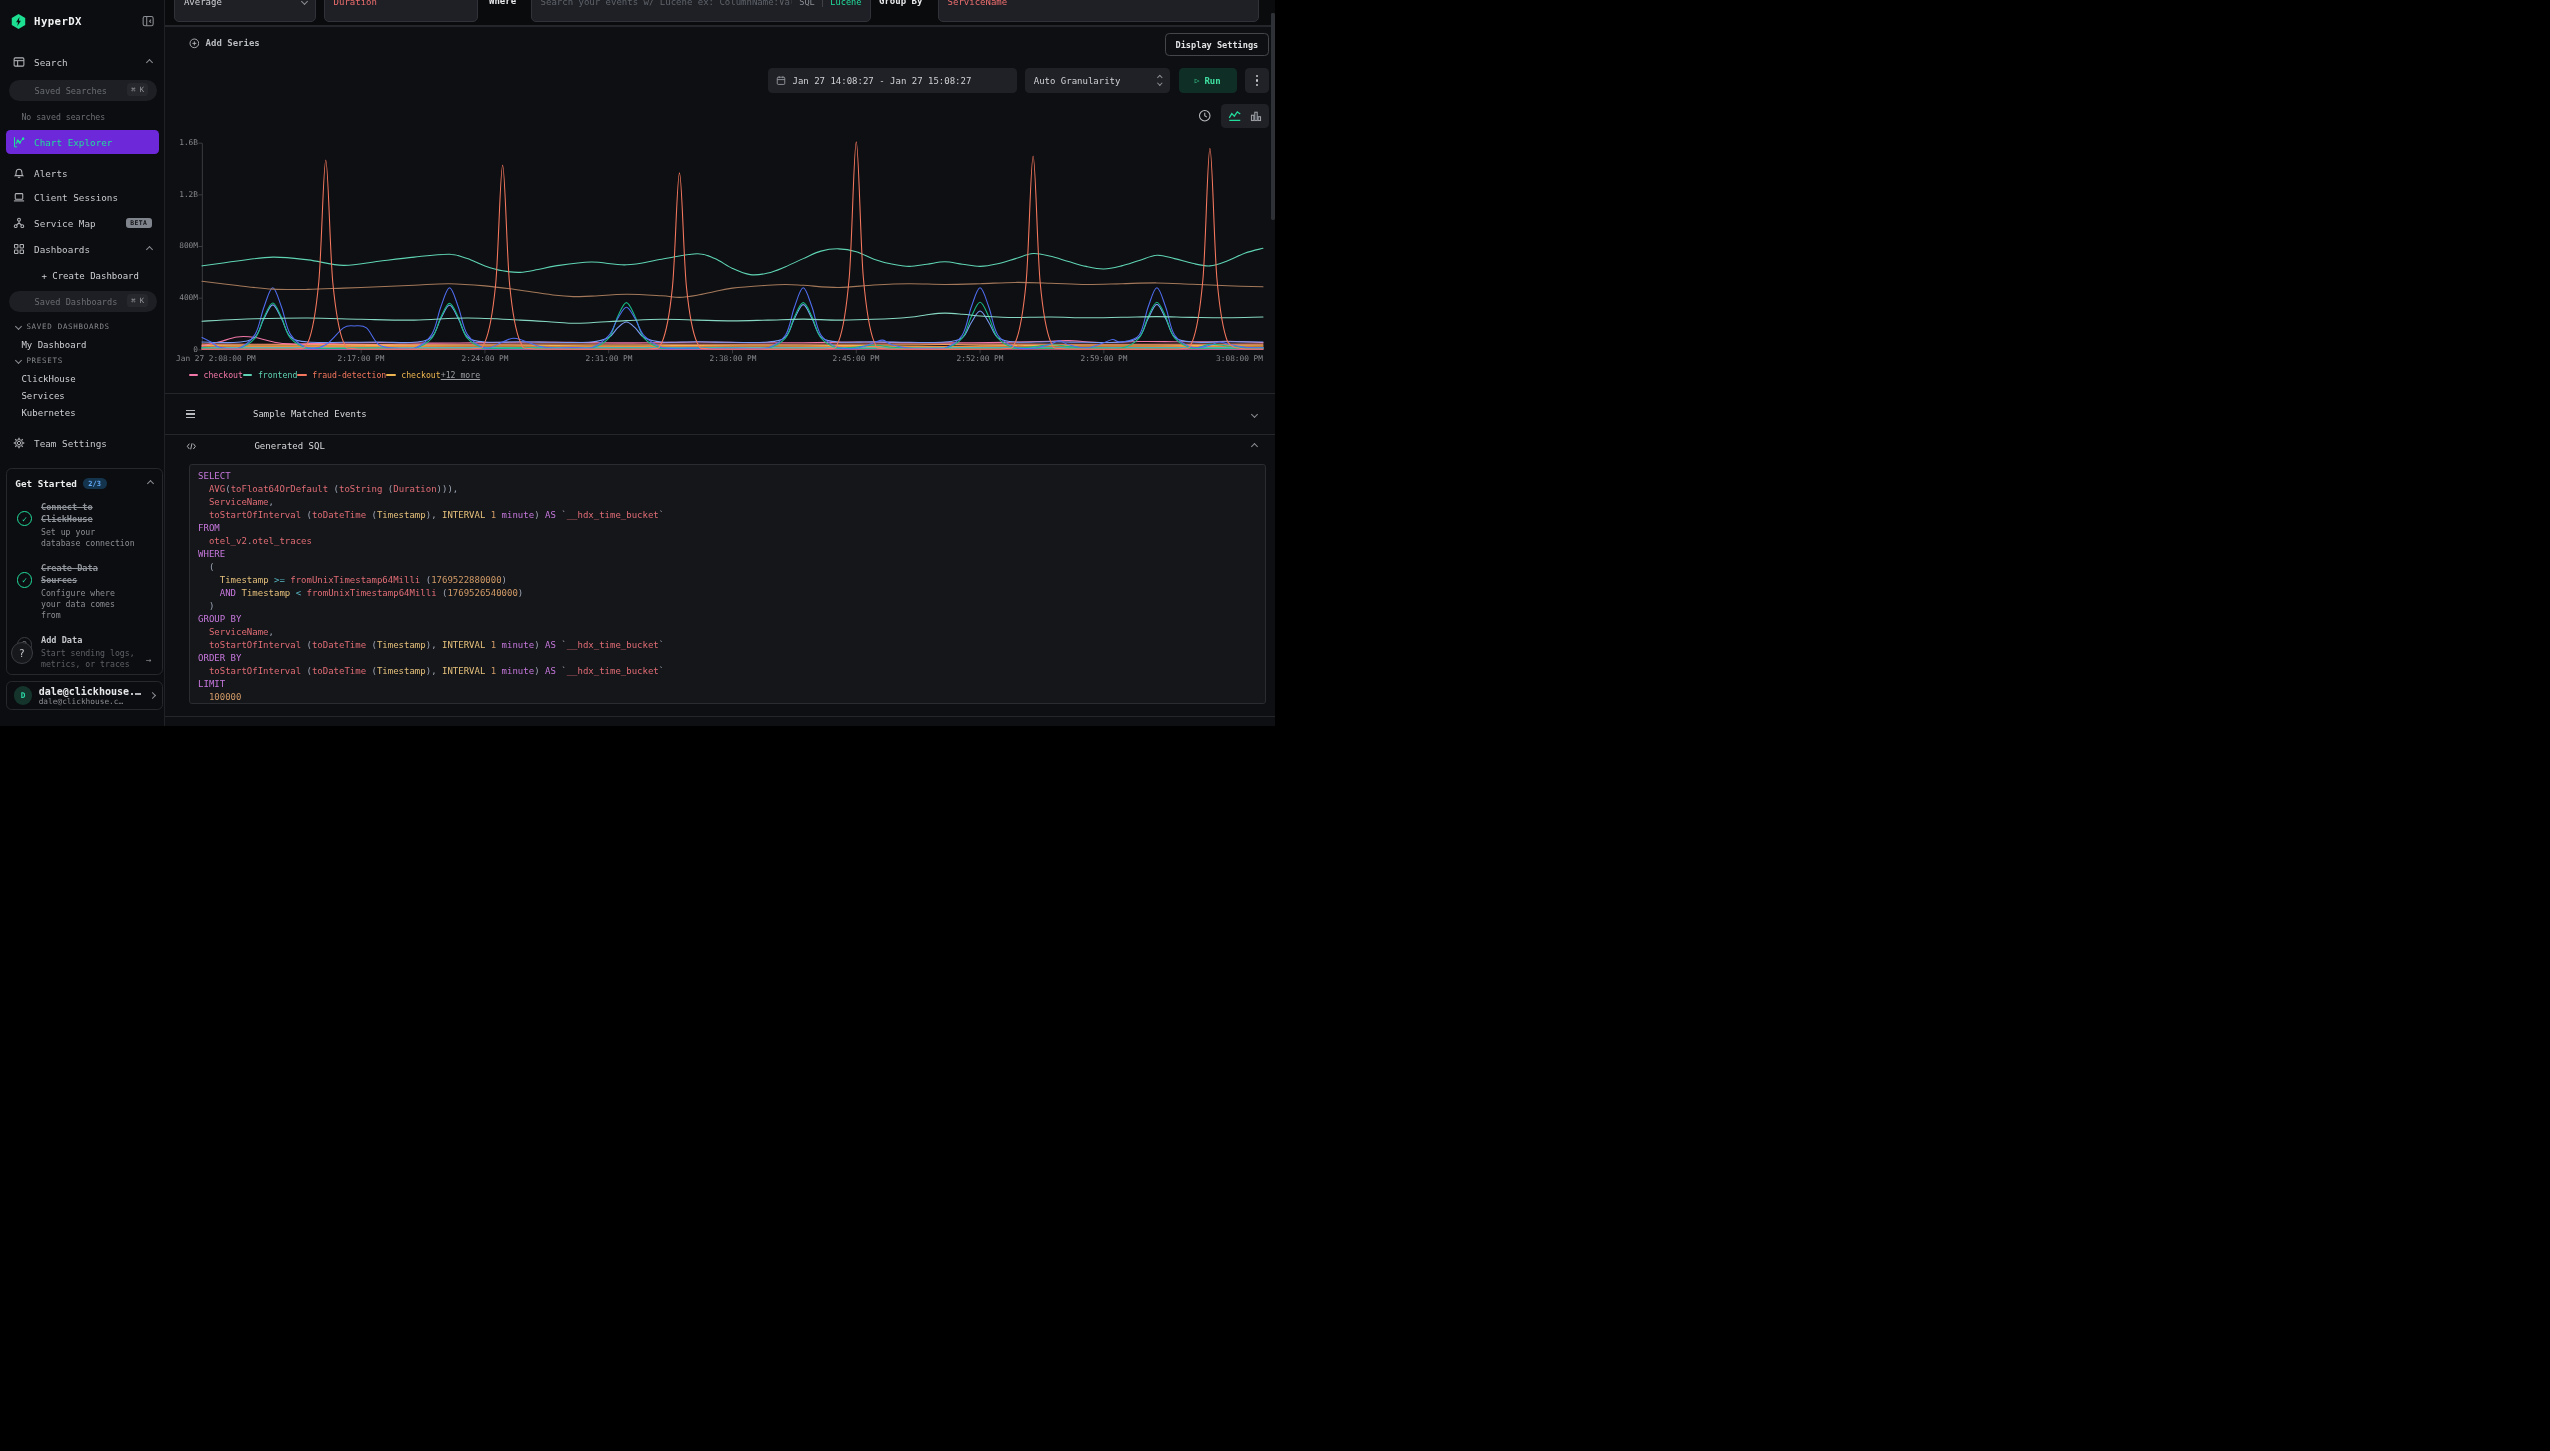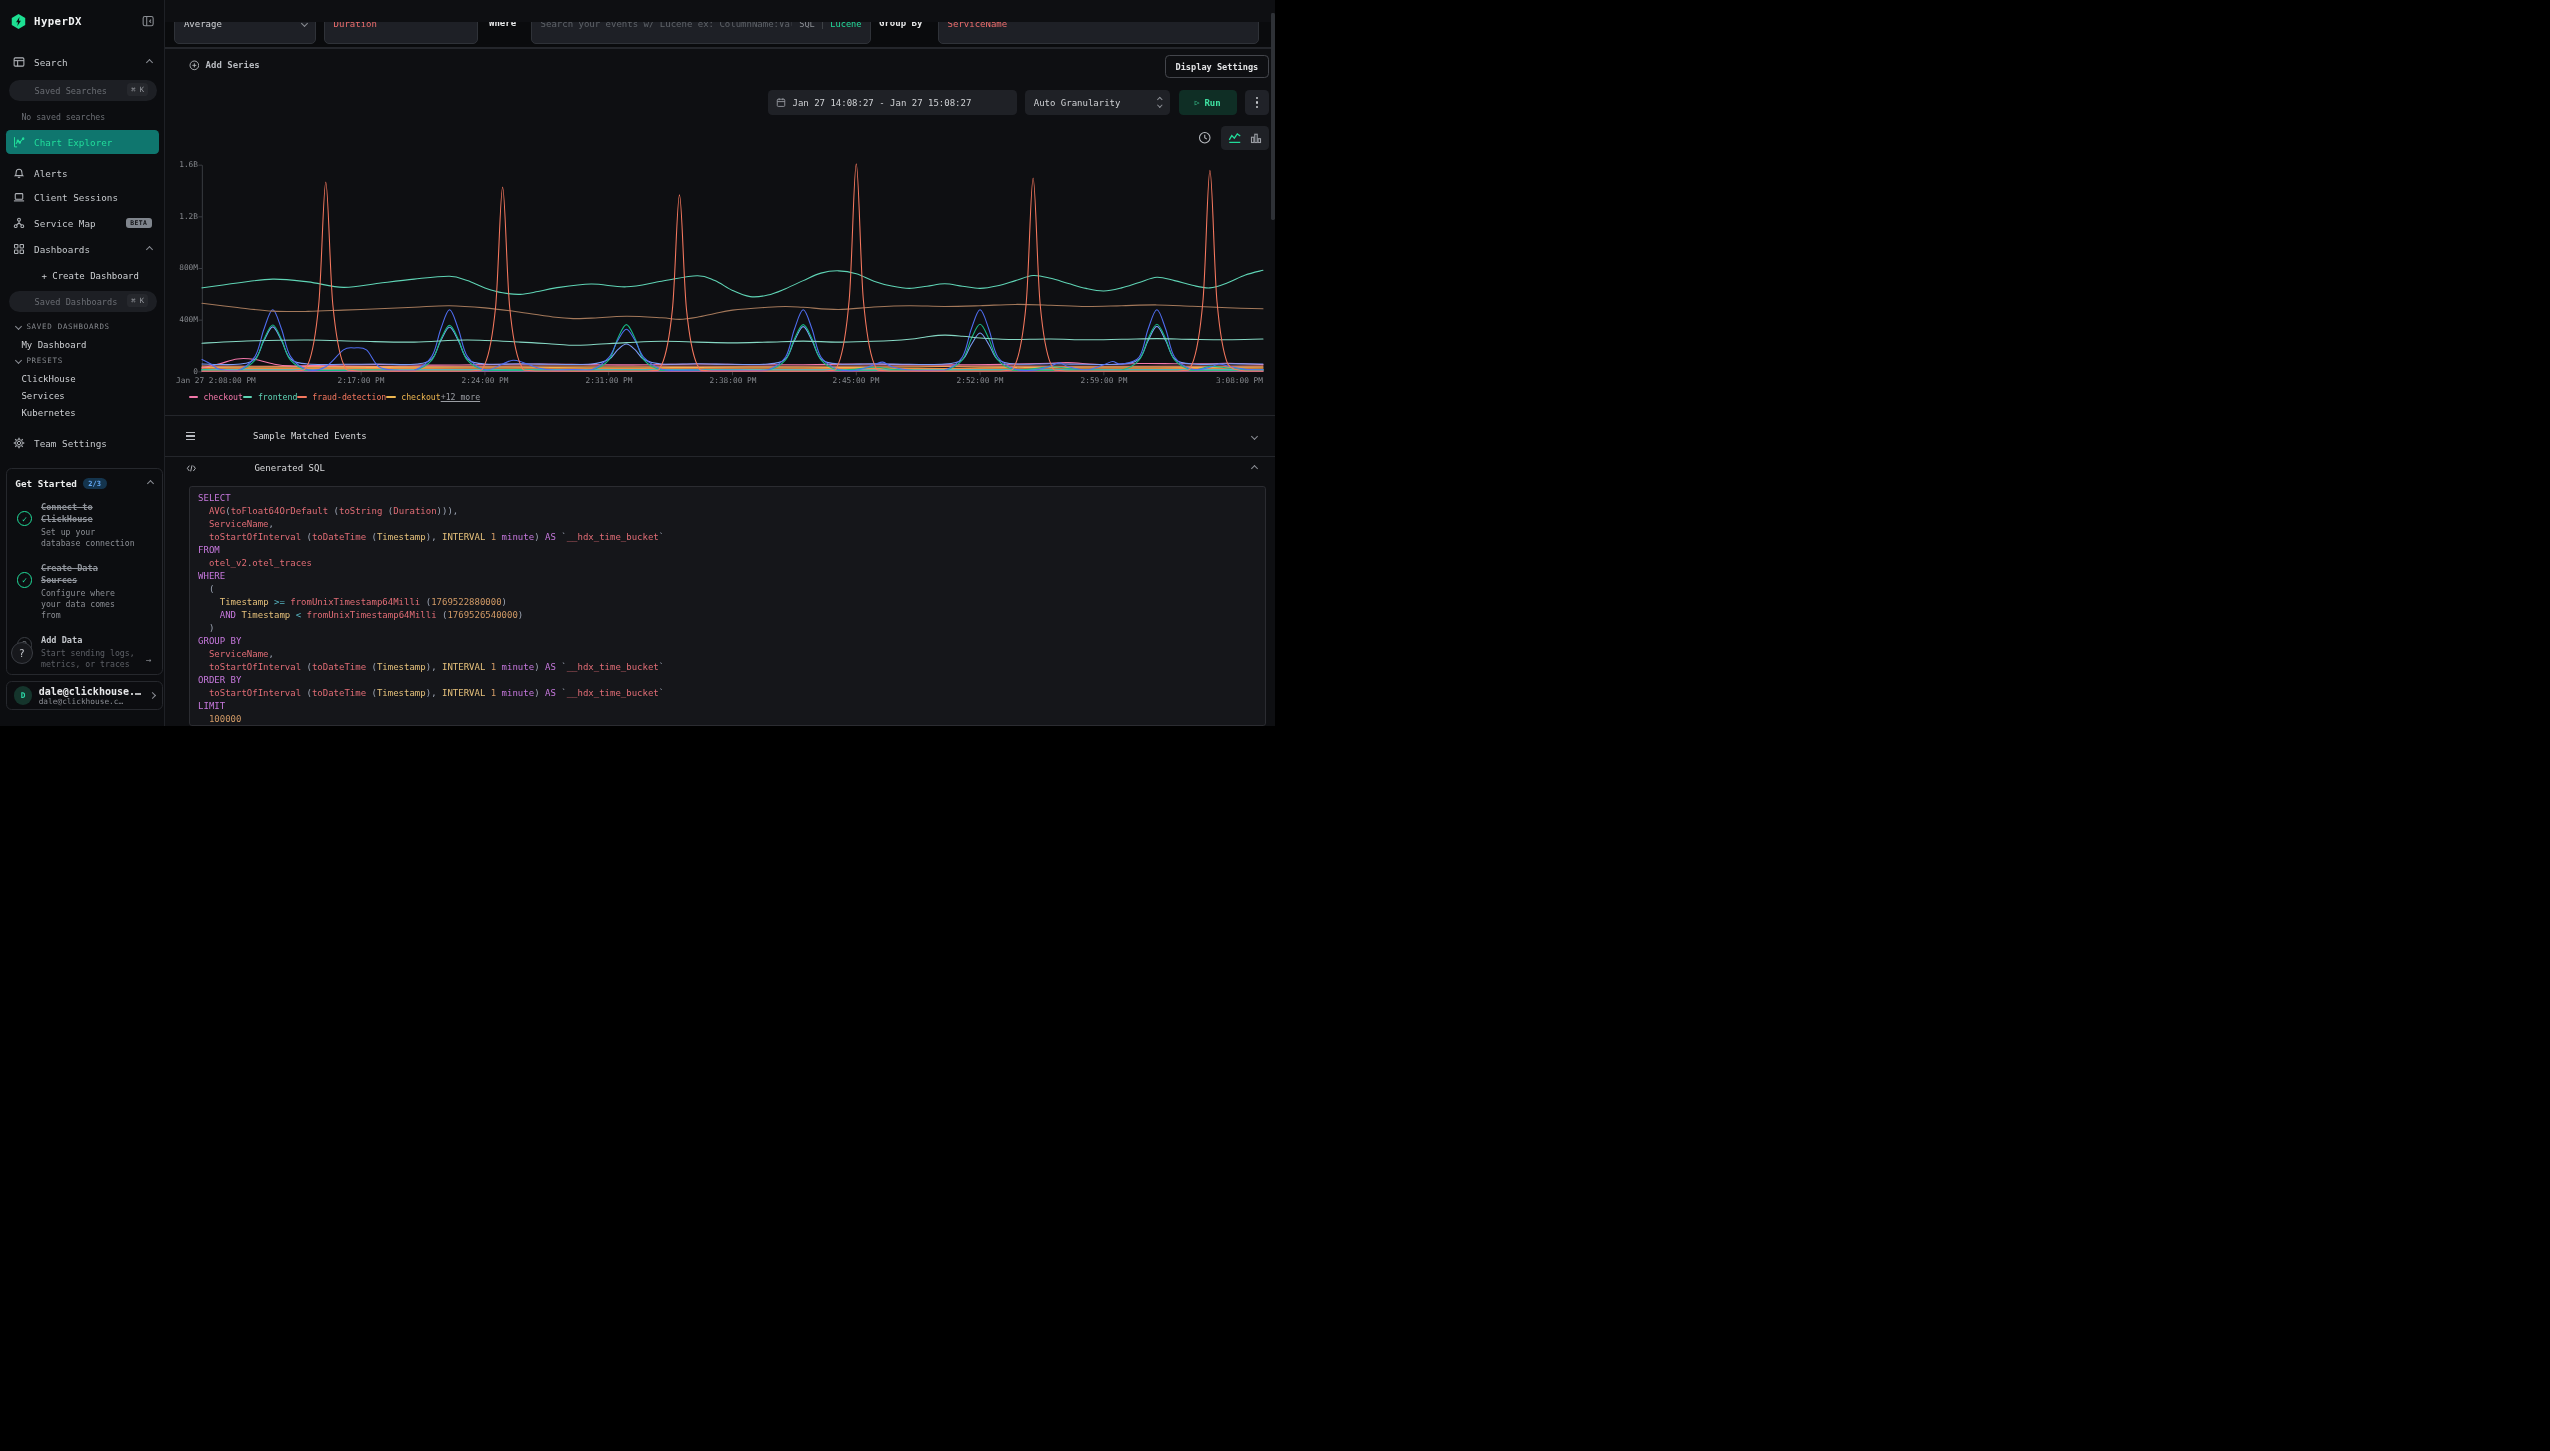--- a/index.html
+++ b/index.html
@@ -9,21 +9,21 @@
 
   
   .sidebar { position:absolute; left:0; top:0; width:165px; height:726px; background:#0c0d10; border-right:0.7px solid #1f2126; }
   .logo-row { position:absolute; left:0; top:10px; width:165px; height:23px; display:flex; align-items:center; padding:0 10px; }
   .logo-hex { width:17px; height:17px; flex:0 0 17px; }
   .logo-text { margin-left:7.1px; font-size:10.7px; font-weight:bold; color:#f2f3f4; letter-spacing:0.4px; }
   .collapse-btn { margin-left:auto; color:#8b8e94; width:14.3px; height:14.3px; }
 
   .nav-item { position:absolute; left:5.7px; width:153px; height:24px; display:flex; align-items:center; padding:0 7.1px; border-radius:4.3px; color:#c6c9cd; font-size:9.3px; cursor:pointer; }
   .nav-item .nicon { width:12px; height:12px; margin-right:9.3px; color:#b0b3b8; display:flex; align-items:center; justify-content:center; }
-  .nav-item.active { background:#0f766e; color:#21dc9a; }
+  .nav-item.active { background:#6d28d9; color:#21dc9a; }
   .nav-item.active .nicon { color:#21dc9a; }
   .nav-chev { margin-left:auto; }
   .chev { width:5px; height:5px; border-right:1.1px solid #8b8e94; border-bottom:1.1px solid #8b8e94; display:inline-block; }
   .chev.up { transform:rotate(-135deg); }
   .chev.down { transform:rotate(45deg); }
   .chev.right { transform:rotate(-45deg); }
 
   .side-input { position:absolute; left:8.6px; width:148px; height:21.4px; background:#1d1f24; border:none; border-radius:10.7px; color:#84878d; font-size:8.6px; padding:0 28.5px 0 26px; outline:none; font-family:inherit; }
   .side-input::placeholder { color:#6a6d73; }
   .side-search-ic { position:absolute; color:#8b8e94; width:9.3px; height:9.3px; }
@@ -54,21 +54,21 @@
   .help-fab { position:absolute; left:10.7px; top:642px; width:22px; height:22px; border-radius:50%; background:#17181c; border:0.7px solid #3a3d43; color:#c9ccd1; font-size:10px; display:flex; align-items:center; justify-content:center; z-index:5; }
 
   .user-box { position:absolute; left:5.7px; top:681px; width:157px; height:29px; border:0.7px solid #26282d; border-radius:5.7px; display:flex; align-items:center; padding:0 7.1px; }
   .avatar { width:18.5px; height:18.5px; border-radius:50%; background:#15352c; color:#2bd9a7; font-size:7.8px; font-weight:bold; display:flex; align-items:center; justify-content:center; flex:0 0 18.5px; }
   .user-meta { margin-left:6.4px; overflow:hidden; }
   .user-name { font-size:10px; font-weight:bold; color:#e6e7e9; white-space:nowrap; }
   .user-email { font-size:7.8px; color:#8b8e94; white-space:nowrap; }
   .user-box .chev { margin-left:auto; }
 
   
-  .main { position:absolute; left:165px; top:0; width:1110px; height:726px;margin-top:22px; }
+  .main { position:absolute; left:165px; top:0; width:1110px; height:726px; }
   .topbar { position:absolute; left:0; top:0; width:1110px; height:26px; background:#0a0b0d; border-bottom:0.7px solid #24262b; overflow:hidden; }
   .qbox { position:absolute; top:-18.5px; height:40px; background:#1e2026; border:0.7px solid #2f3238; border-radius:5px; display:flex; align-items:center; padding:0 8.6px; font-size:9px; color:#d0d2d5; }
   .qlabel { position:absolute; top:-4.3px; font-size:9px; font-weight:bold; color:#e8e9ea; }
   .red-token { color:#ef6e6e; }
   .ph-token { color:#5f6369; overflow:hidden; white-space:nowrap; flex:1; }
   .sql-lucene { white-space:nowrap; margin-left:7.1px; font-size:8.6px; }
   .sql-lucene .g { color:#8b8e94; } .sql-lucene .p { color:#4a4d52; } .sql-lucene .l { color:#21dc9a; }
 
   .add-series { position:absolute; left:23.5px; top:38px; display:flex; align-items:center; gap:6.4px; color:#b9bcc1; font-size:9px; font-weight:bold; cursor:pointer; }
   .display-settings { position:absolute; right:5.7px; top:33px; height:23px; border:0.7px solid #44464c; border-radius:4.3px; color:#e2e3e5; font-size:8.6px; font-weight:bold; background:transparent; display:flex; align-items:center; padding:0 10px; cursor:pointer; font-family:inherit; }

